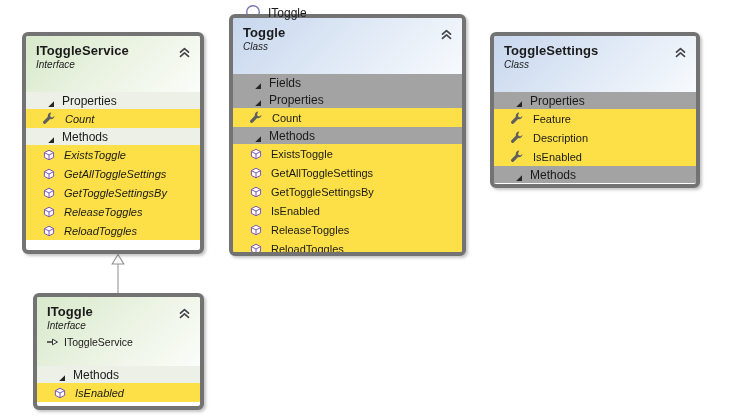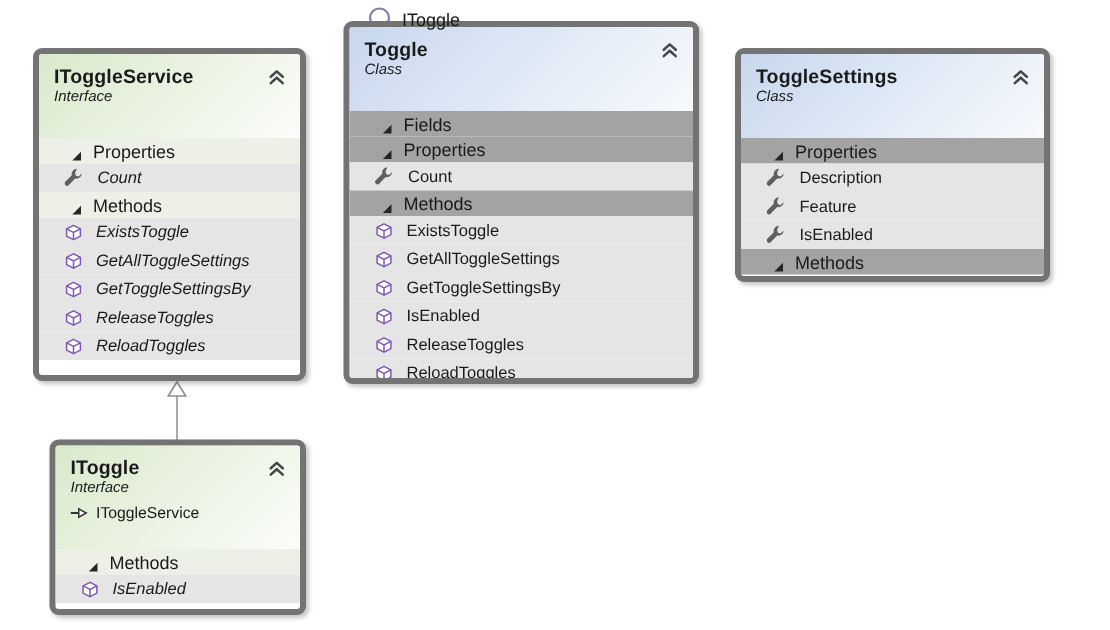--- a/index.html
+++ b/index.html
@@ -25,21 +25,21 @@
   .chev  { position:absolute; top:8px; right:9px; width:13px; height:11px; cursor:pointer; }
   .band {
     display:flex; align-items:center; gap:7px; padding-left:21px;
     font-size:12px; height:17px; flex:0 0 17px;
   }
   .iface .band { background:#ecf0e6; }
   .cls   .band { background:#a3a3a3; }
   .exp { width:8px; height:8px; display:inline-block; }
   .row {
     display:flex; align-items:center; gap:9px; padding-left:17px;
-    font-size:11px; height:19px; flex:0 0 19px; background:#e5e5e5;
+    font-size:11px; height:19px; flex:0 0 19px; background:#fde047;
   }
   .icon12 { width:12px; height:12px; flex:0 0 12px; }
   .icon13 { width:13px; height:13px; flex:0 0 13px; }
   .iface .mname { font-style:italic; }
   .lolli-label { position:absolute; left:268px; top:6px; font-size:12px; z-index:3; }
 </style>
 </head>
 <body>
 
 <svg width="0" height="0" style="position:absolute" aria-hidden="true">
@@ -231,27 +231,27 @@
   <div class="band">
     <span class="exp"><svg width="8" height="8">
           <use href="#sym-exp"></use>
         </svg></span>
     <span class="slabel">Properties</span>
   </div>
   <div class="row">
     <span class="icon13"><svg width="13" height="13">
           <use href="#sym-wrench"></use>
         </svg></span>
+    <span class="mname">Feature</span>
+  </div>
+  <div class="row">
+    <span class="icon13"><svg width="13" height="13">
+          <use href="#sym-wrench"></use>
+        </svg></span>
     <span class="mname">Description</span>
-  </div>
-  <div class="row">
-    <span class="icon13"><svg width="13" height="13">
-          <use href="#sym-wrench"></use>
-        </svg></span>
-    <span class="mname">Feature</span>
   </div>
   <div class="row">
     <span class="icon13"><svg width="13" height="13">
           <use href="#sym-wrench"></use>
         </svg></span>
     <span class="mname">IsEnabled</span>
   </div>
   <div class="band">
     <span class="exp"><svg width="8" height="8">
           <use href="#sym-exp"></use>

